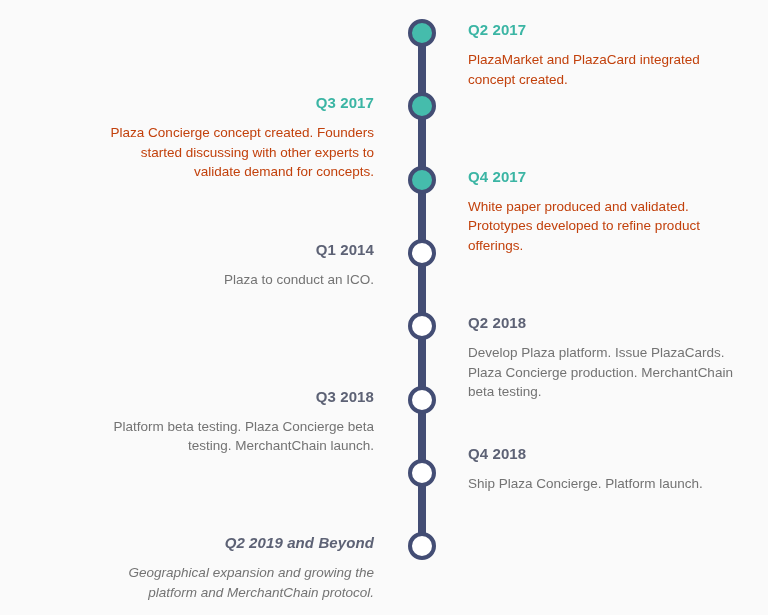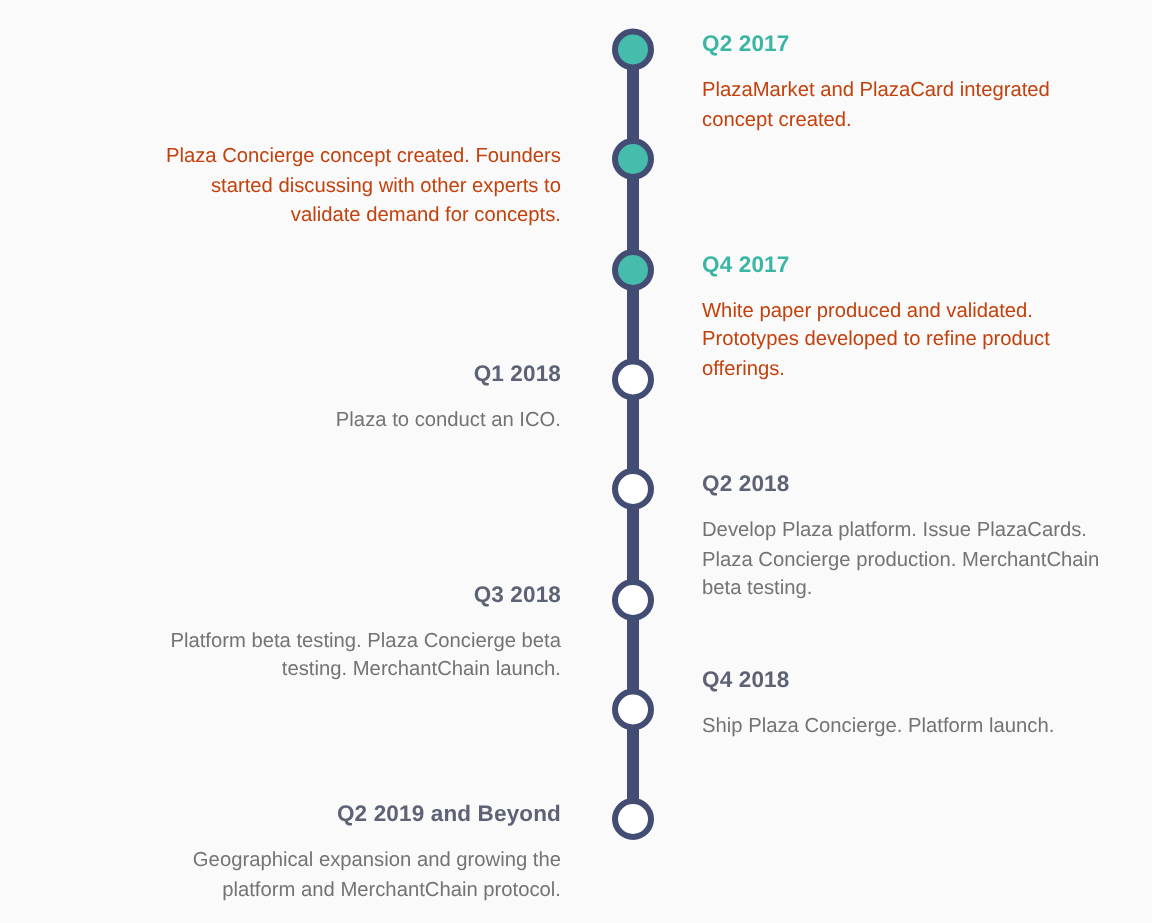--- a/index.html
+++ b/index.html
@@ -99,41 +99,42 @@
       <div class="node" style="top: 385.5px;"></div>
       <div class="node" style="top: 458.8px;"></div>
       <div class="node" style="top: 532.1px;"></div>
     </div>
   <div id="entries-layer">
       <div class="entry right accent-teal" style="top: 21px;">
         <div class="entry-title">Q2 2017</div>
         <div class="entry-body">PlazaMarket and PlazaCard integrated concept created.</div>
       </div>
       <div class="entry left accent-teal" style="top: 94.3px;">
+        <div class="entry-title">Q3 2017</div>
         <div class="entry-body">Plaza Concierge concept created. Founders started discussing with other experts to validate demand for concepts.</div>
       </div>
       <div class="entry right accent-teal" style="top: 167.6px;">
         <div class="entry-title">Q4 2017</div>
         <div class="entry-body">White paper produced and validated. Prototypes developed to refine product offerings.</div>
       </div>
       <div class="entry left accent-navy" style="top: 240.9px;">
-        <div class="entry-title">Q1 2018</div>
+        <div class="entry-title">Q1 2014</div>
         <div class="entry-body">Plaza to conduct an ICO.</div>
       </div>
       <div class="entry right accent-navy" style="top: 314.2px;">
         <div class="entry-title">Q2 2018</div>
         <div class="entry-body">Develop Plaza platform. Issue PlazaCards. Plaza Concierge production. MerchantChain beta testing.</div>
       </div>
       <div class="entry left accent-navy" style="top: 387.5px; text-align: right;">
         <div class="entry-title">Q3 2018</div>
         <div class="entry-body">Platform beta testing. Plaza Concierge beta testing. MerchantChain launch.</div>
       </div>
       <div class="entry right accent-navy" style="top: 445px;">
         <div class="entry-title">Q4 2018</div>
         <div class="entry-body">Ship Plaza Concierge. Platform launch.</div>
       </div>
-      <div class="entry left accent-navy" style="top: 534.1px;">
+      <div class="entry left accent-navy" style="top: 534.1px; font-style: italic;">
         <div class="entry-title">Q2 2019 and Beyond</div>
         <div class="entry-body">Geographical expansion and growing the platform and MerchantChain protocol.</div>
       </div>
     </div>
 
 </div>
 
 </body></html>

